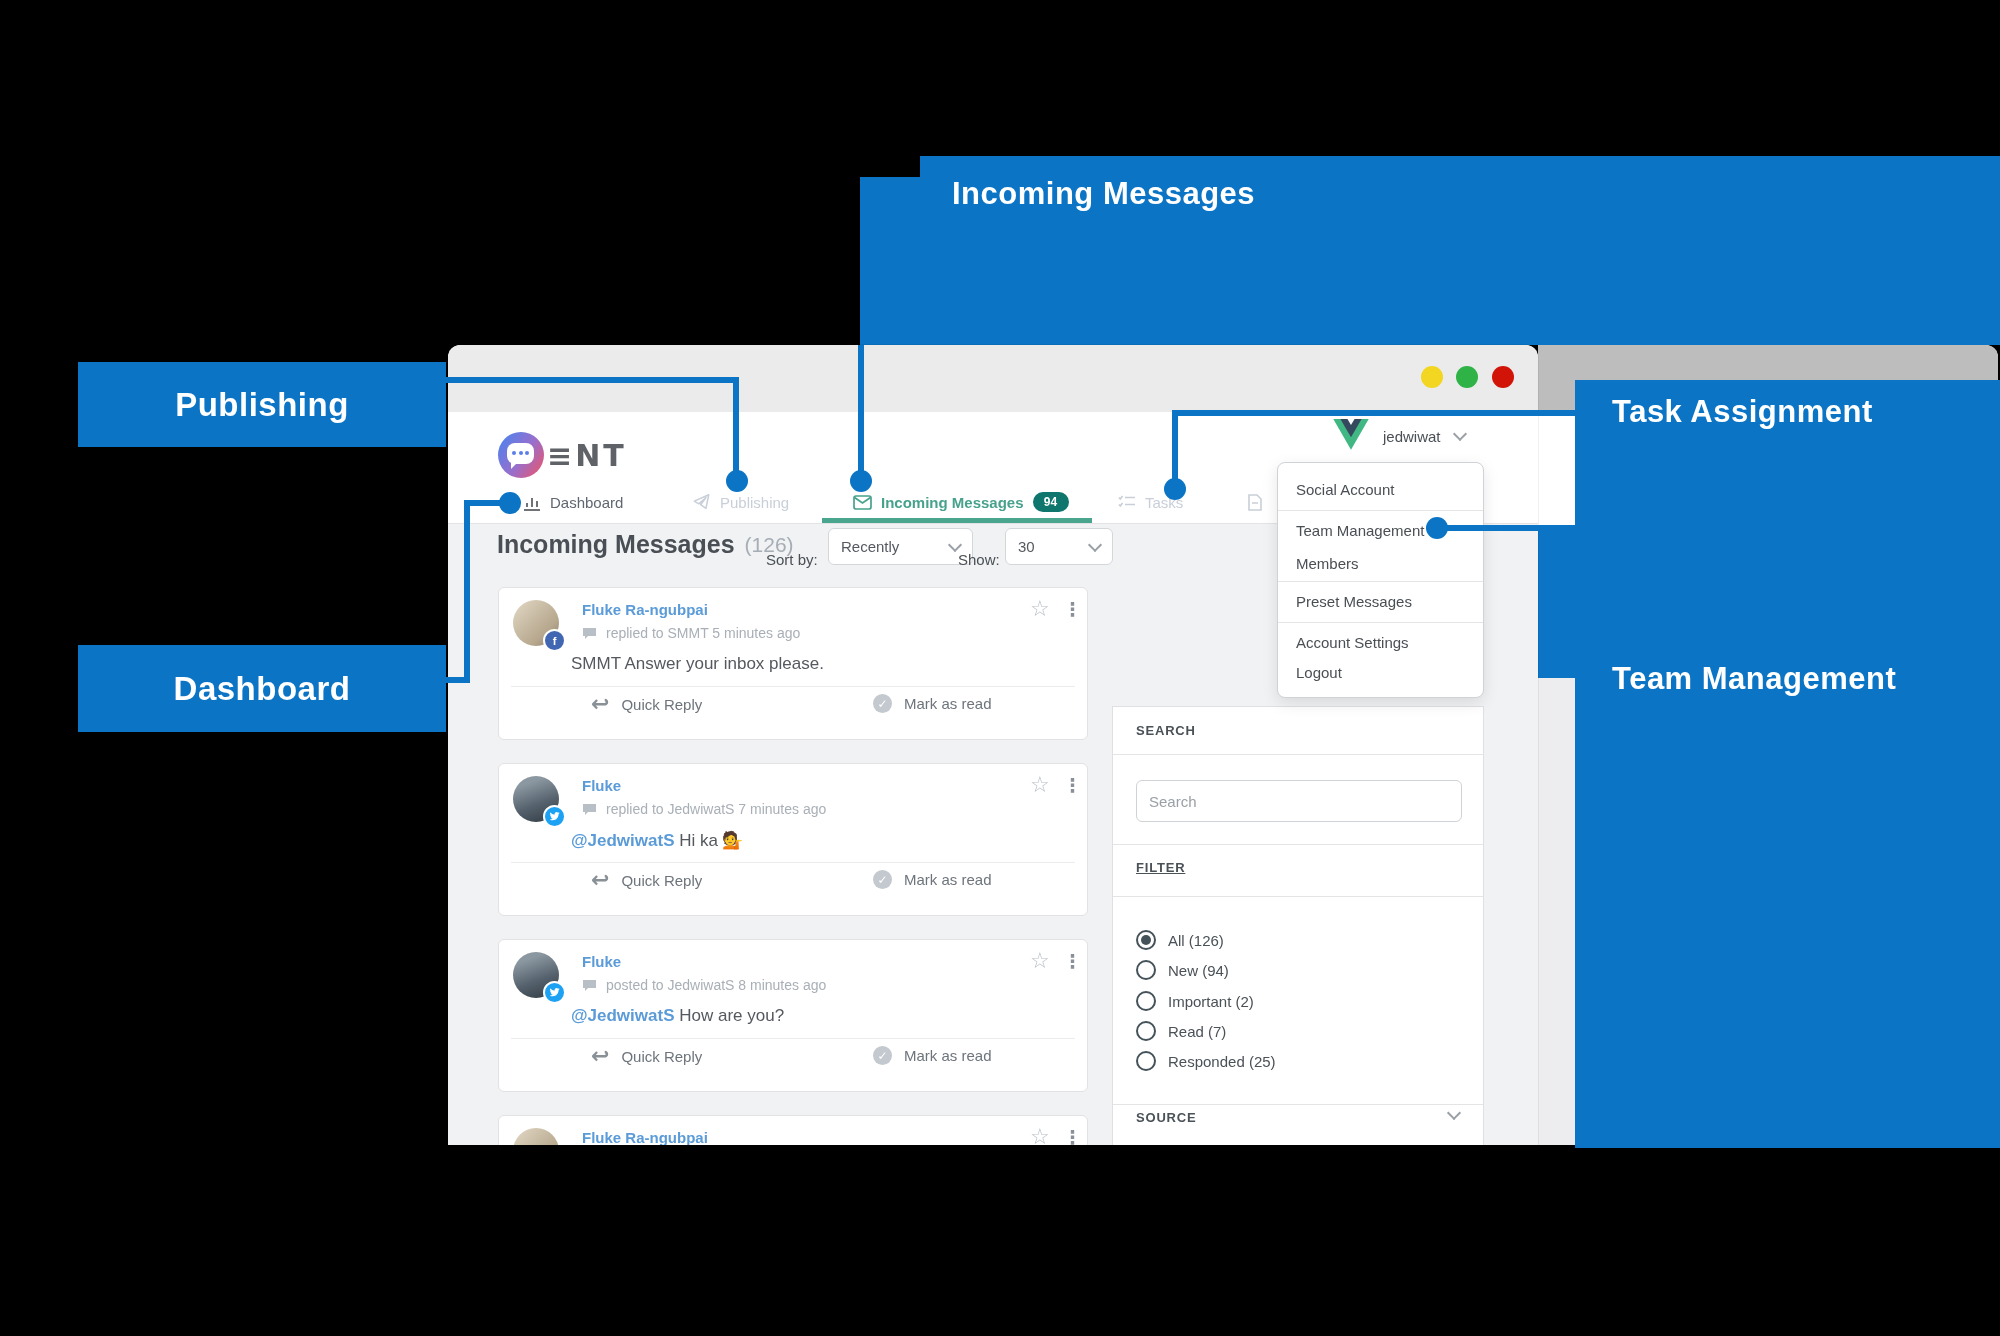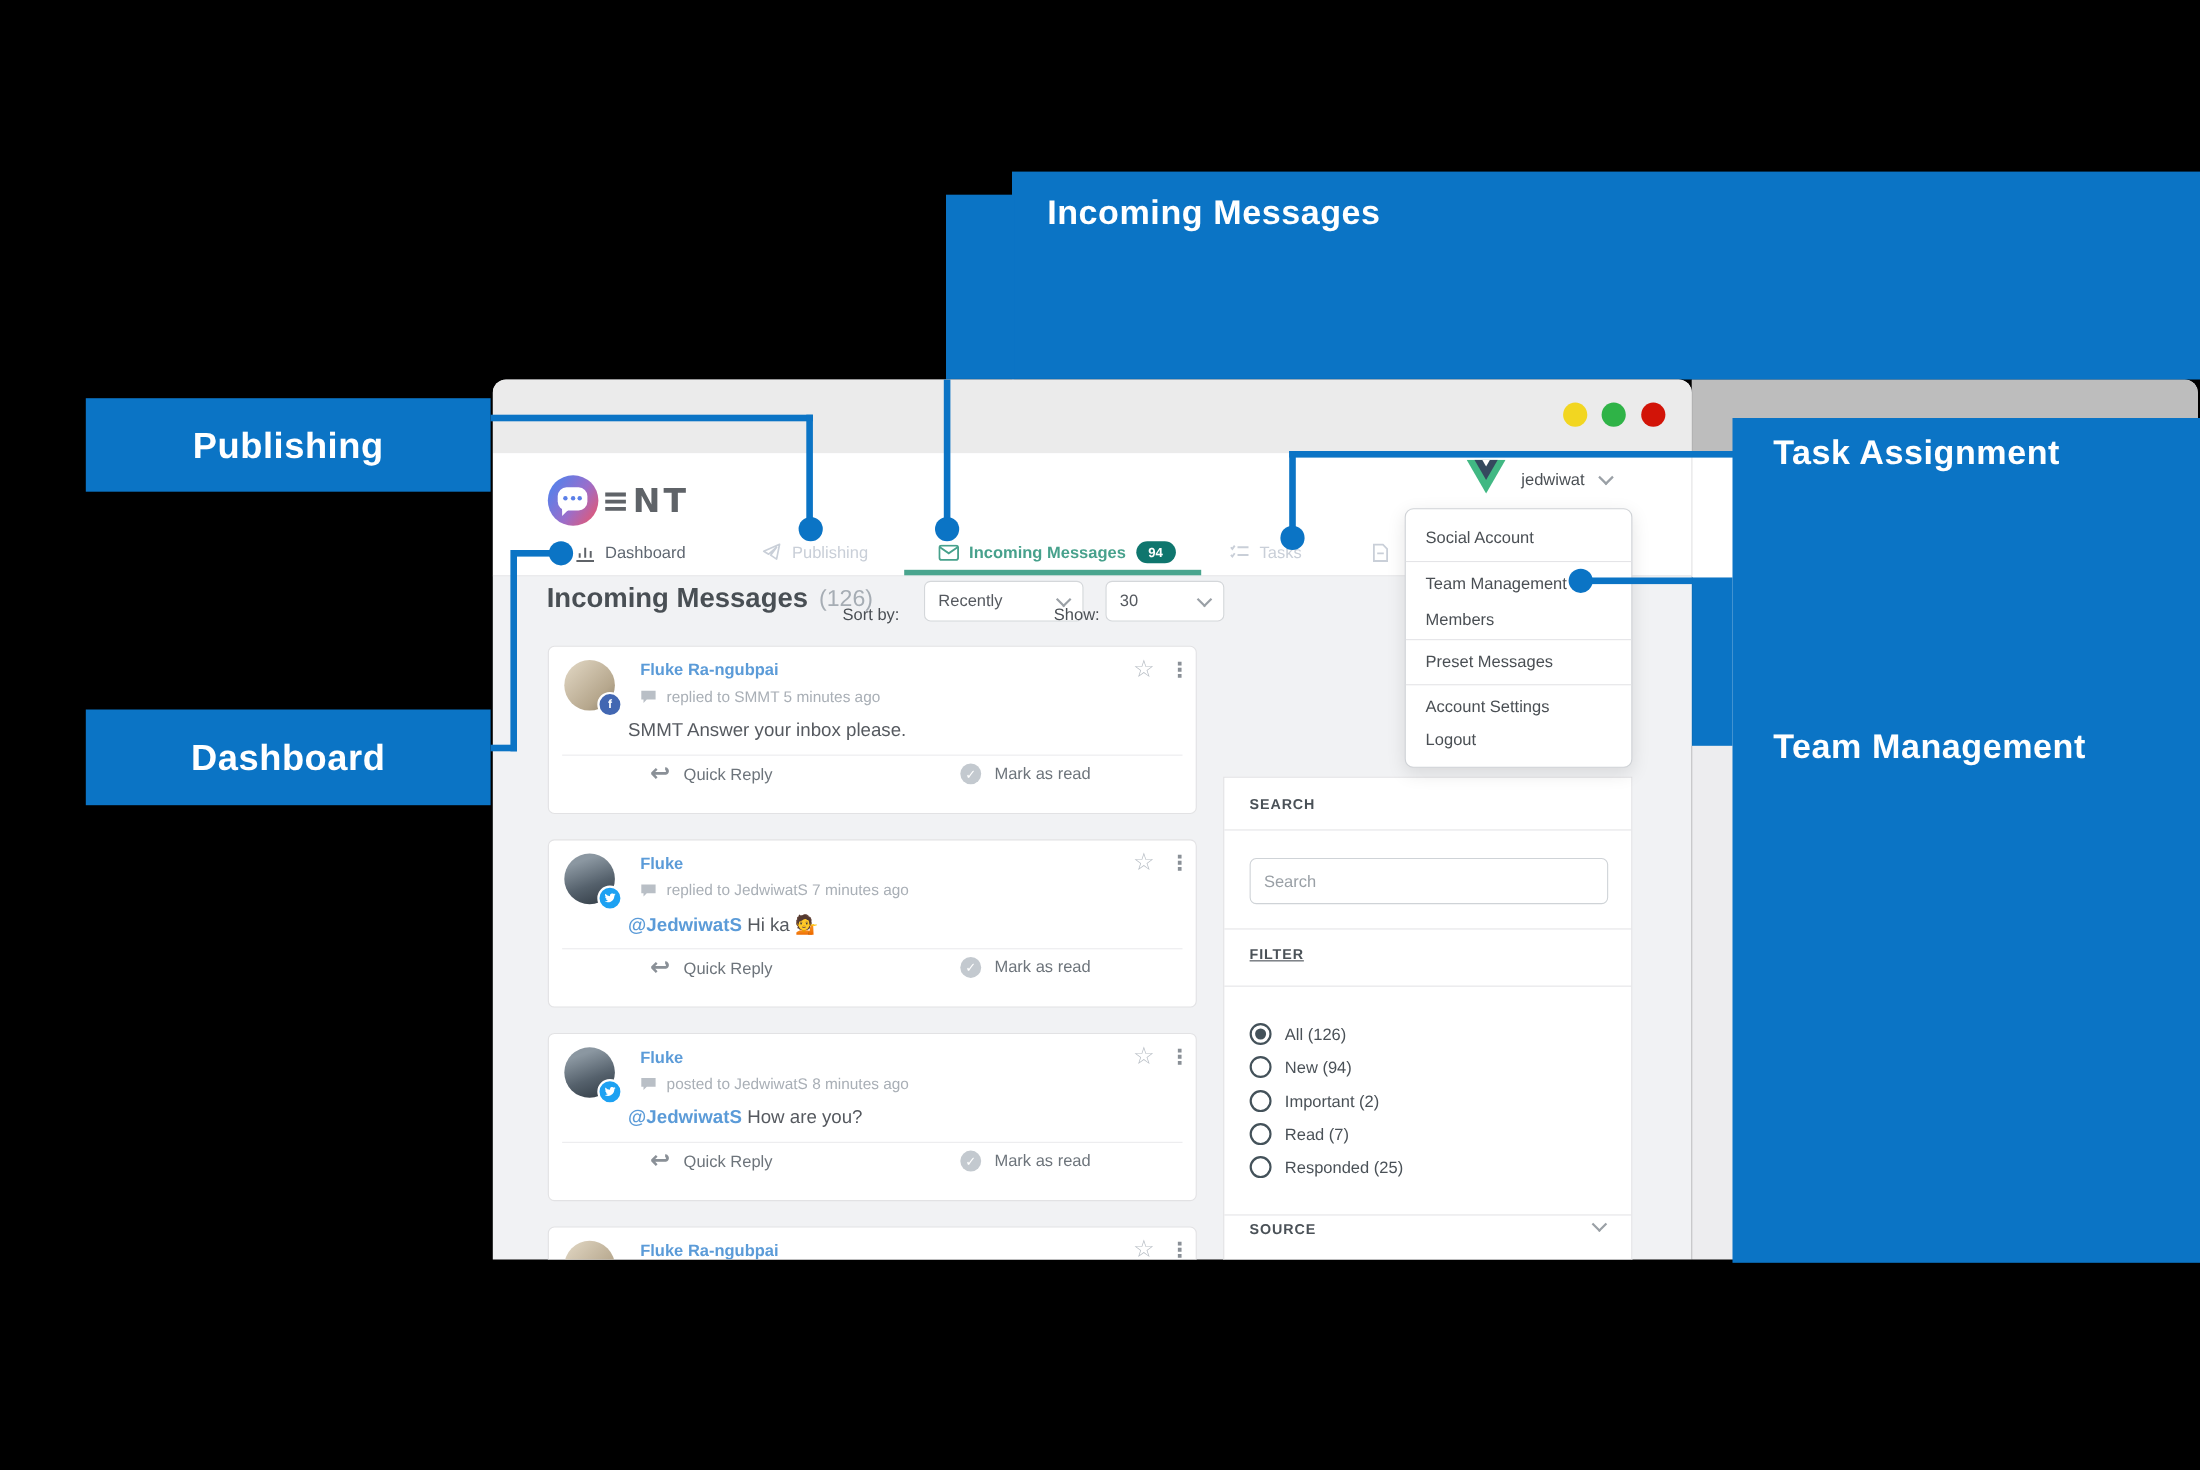--- a/index.html
+++ b/index.html
@@ -45,21 +45,21 @@
   .chev{display:inline-block;width:8px;height:8px;border-right:2px solid #9aa0a6;border-bottom:2px solid #9aa0a6;
         transform:rotate(45deg);margin-top:-4px;}
   
   #content{position:absolute;left:0;top:178px;right:0;bottom:0;}
   #page-heading{position:absolute;left:49px;top:7px;display:flex;align-items:center;gap:10px;}
   #page-title{font-size:25px;font-weight:700;color:#494f54;}
   #page-count{font-size:21px;color:#a6adb4;}
   #sort-label{position:absolute;left:318px;top:28px;font-size:15px;color:#4a4f54;}
   .select{position:absolute;top:5px;height:35px;background:#fff;border:1px solid #d4d7da;border-radius:6px;
           display:flex;align-items:center;justify-content:space-between;padding:0 12px;font-size:15px;color:#55595f;cursor:pointer;}
-  #sort-select{left:392px;width:119px;}
+  #sort-select{left:380px;width:119px;}
   #show-select{left:557px;width:82px;}
   
   .card{position:absolute;left:50px;width:588px;height:151px;background:#fff;border:1px solid #e2e2e4;border-radius:6px;}
   .avatar{position:absolute;left:14px;top:12px;width:46px;height:46px;border-radius:50%;}
   .avatar.room{background:linear-gradient(135deg,#e3d9c6,#b6a78d 70%,#8c7f69);}
   .avatar.face{background:linear-gradient(160deg,#8b97a1 20%,#55616c 60%,#303a43);}
   .net-badge{position:absolute;left:44px;top:41px;width:19px;height:19px;border-radius:50%;border:2px solid #fff;
              display:flex;align-items:center;justify-content:center;color:#fff;font-size:11px;font-weight:700;}
   .net-badge.facebook{background:#4267B2;}
   .net-badge.twitter{background:#1da1f2;}

